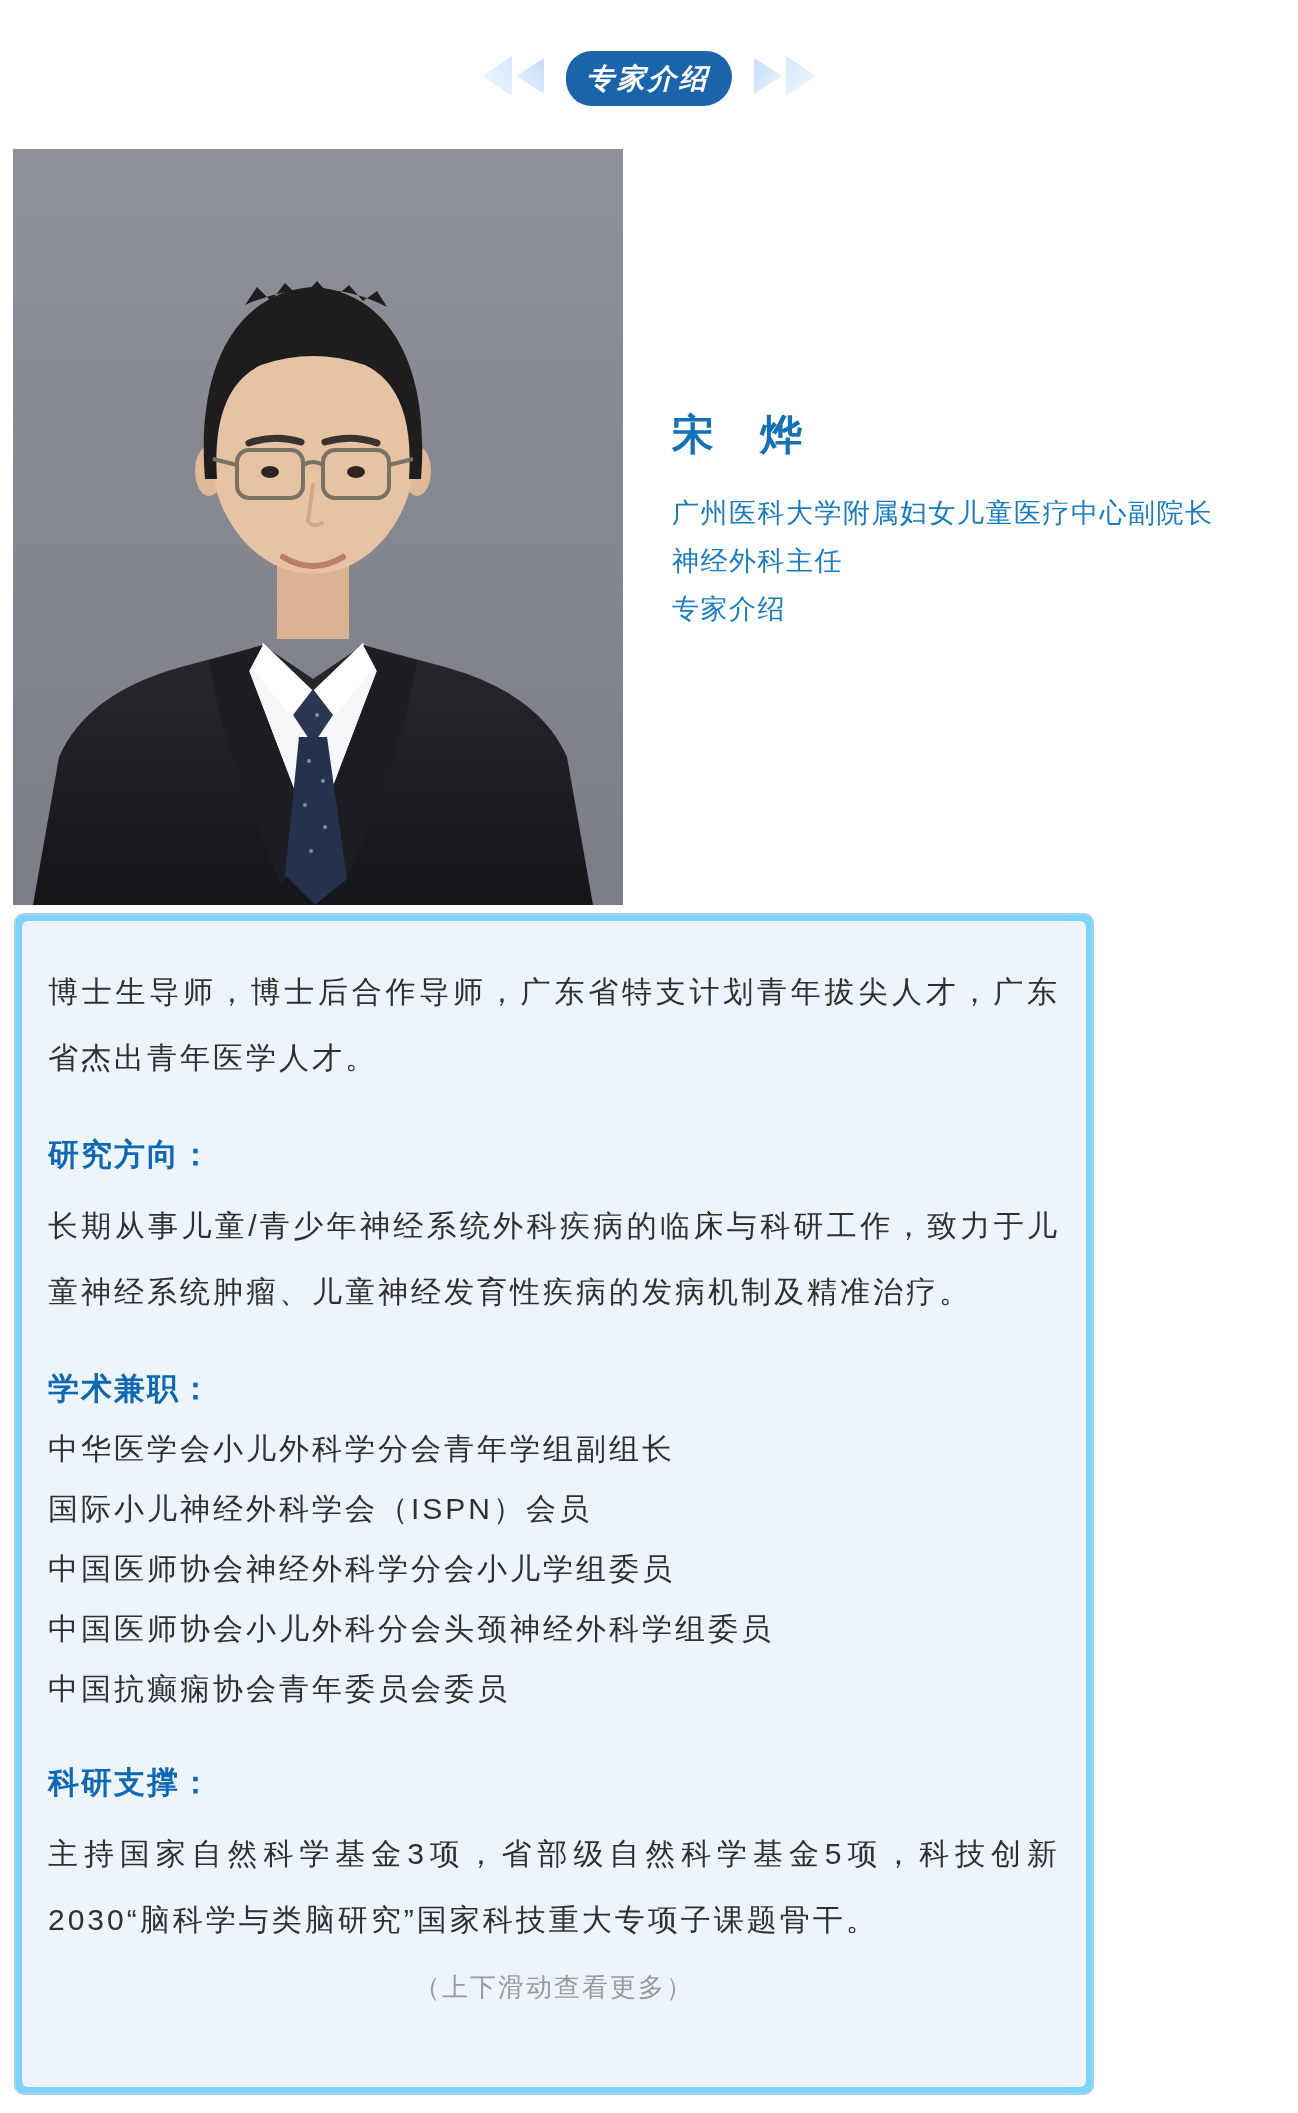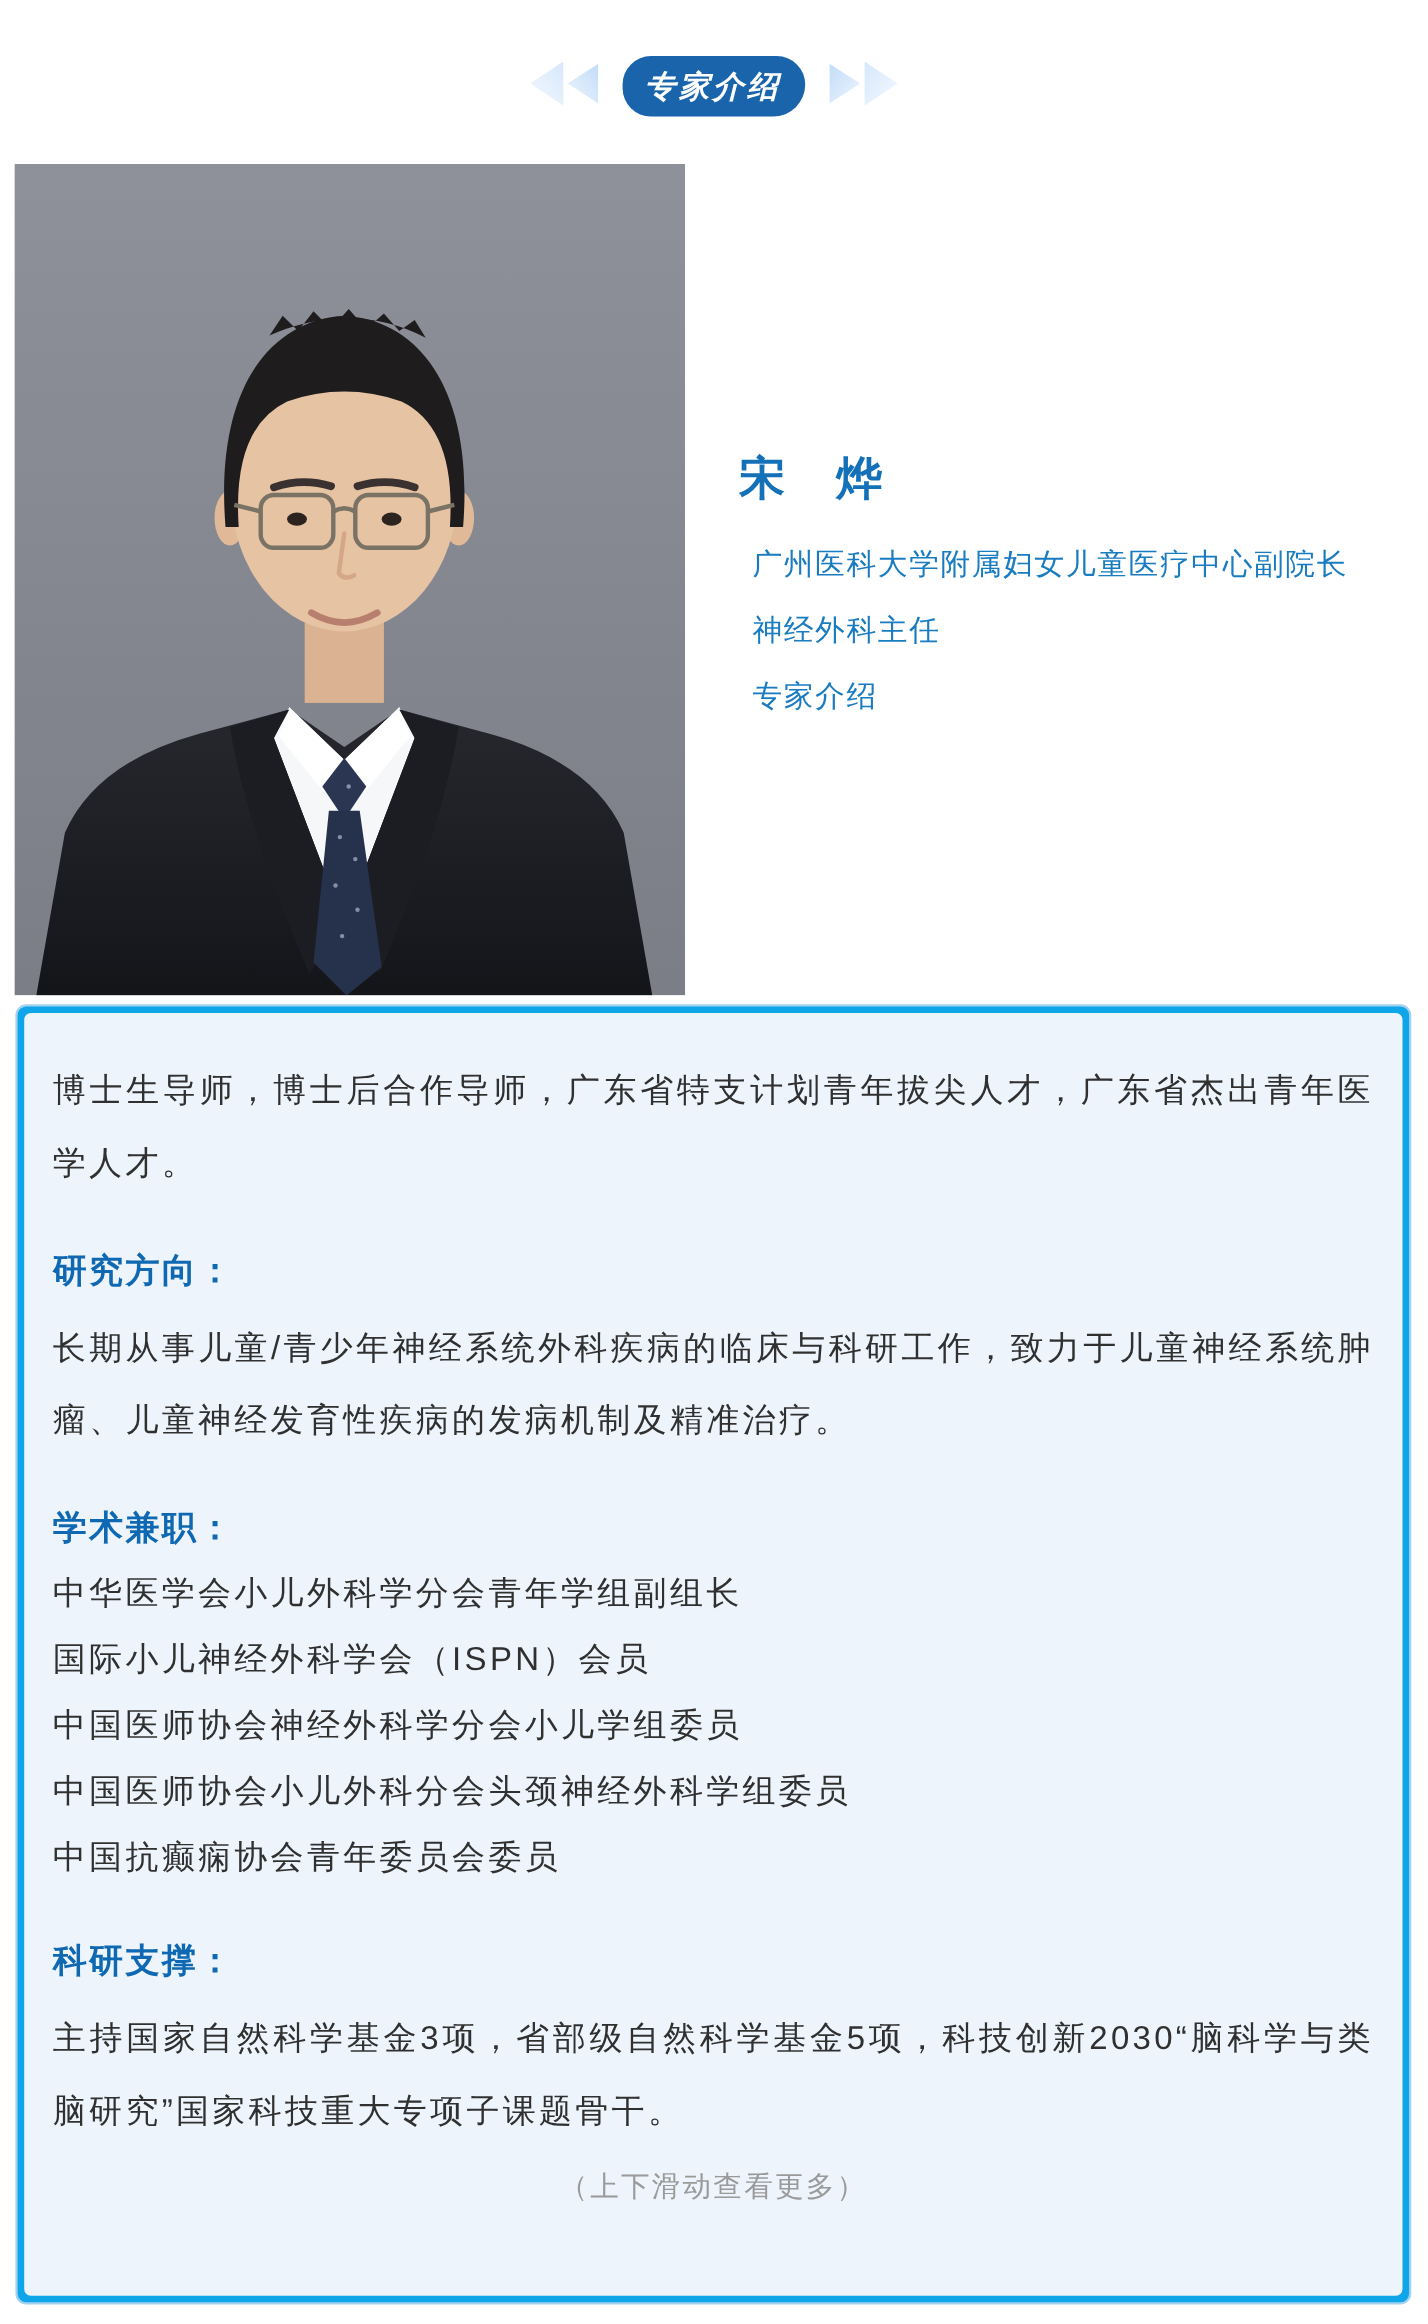--- a/index.html
+++ b/index.html
@@ -25,27 +25,27 @@
   
   .portrait{position:absolute;left:13px;top:149px;width:610px;height:756px;overflow:hidden;}
   .portrait svg{display:block;}
   
   .profile{position:absolute;left:672px;top:408px;width:600px;}
   .name{
     color:#1471b8;font-size:42px;font-weight:bold;letter-spacing:2px;
     line-height:1.3;margin:0 0 26px 0;
   }
   .title-line{
-    color:#1a7cc0;font-size:27px;line-height:48px;letter-spacing:1.5px;margin:12px;
+    color:#1a7cc0;font-size:27px;line-height:48px;letter-spacing:1.5px;margin:0;
   }
   
   .card{
-    position:absolute;left:14px;top:913px;width:1269px;height:1182px;
+    position:absolute;left:14px;top:913px;width:1080px;height:1182px;
     box-sizing:border-box;border:2px solid #a2d2f0;border-radius:10px;
-    background:#0ea5e9;
+    background:#7dd3fc;
   }
   .panel{
     position:absolute;left:6px;top:6px;right:6px;bottom:6px;
     background:#edf4fb;border-radius:6px;
     box-sizing:border-box;padding:30px 26px 0 26px;
     overflow:hidden;
   }
   .panel p{
     margin:8px 0 0 0;
     color:#303030;font-size:30px;line-height:66px;letter-spacing:3px;

